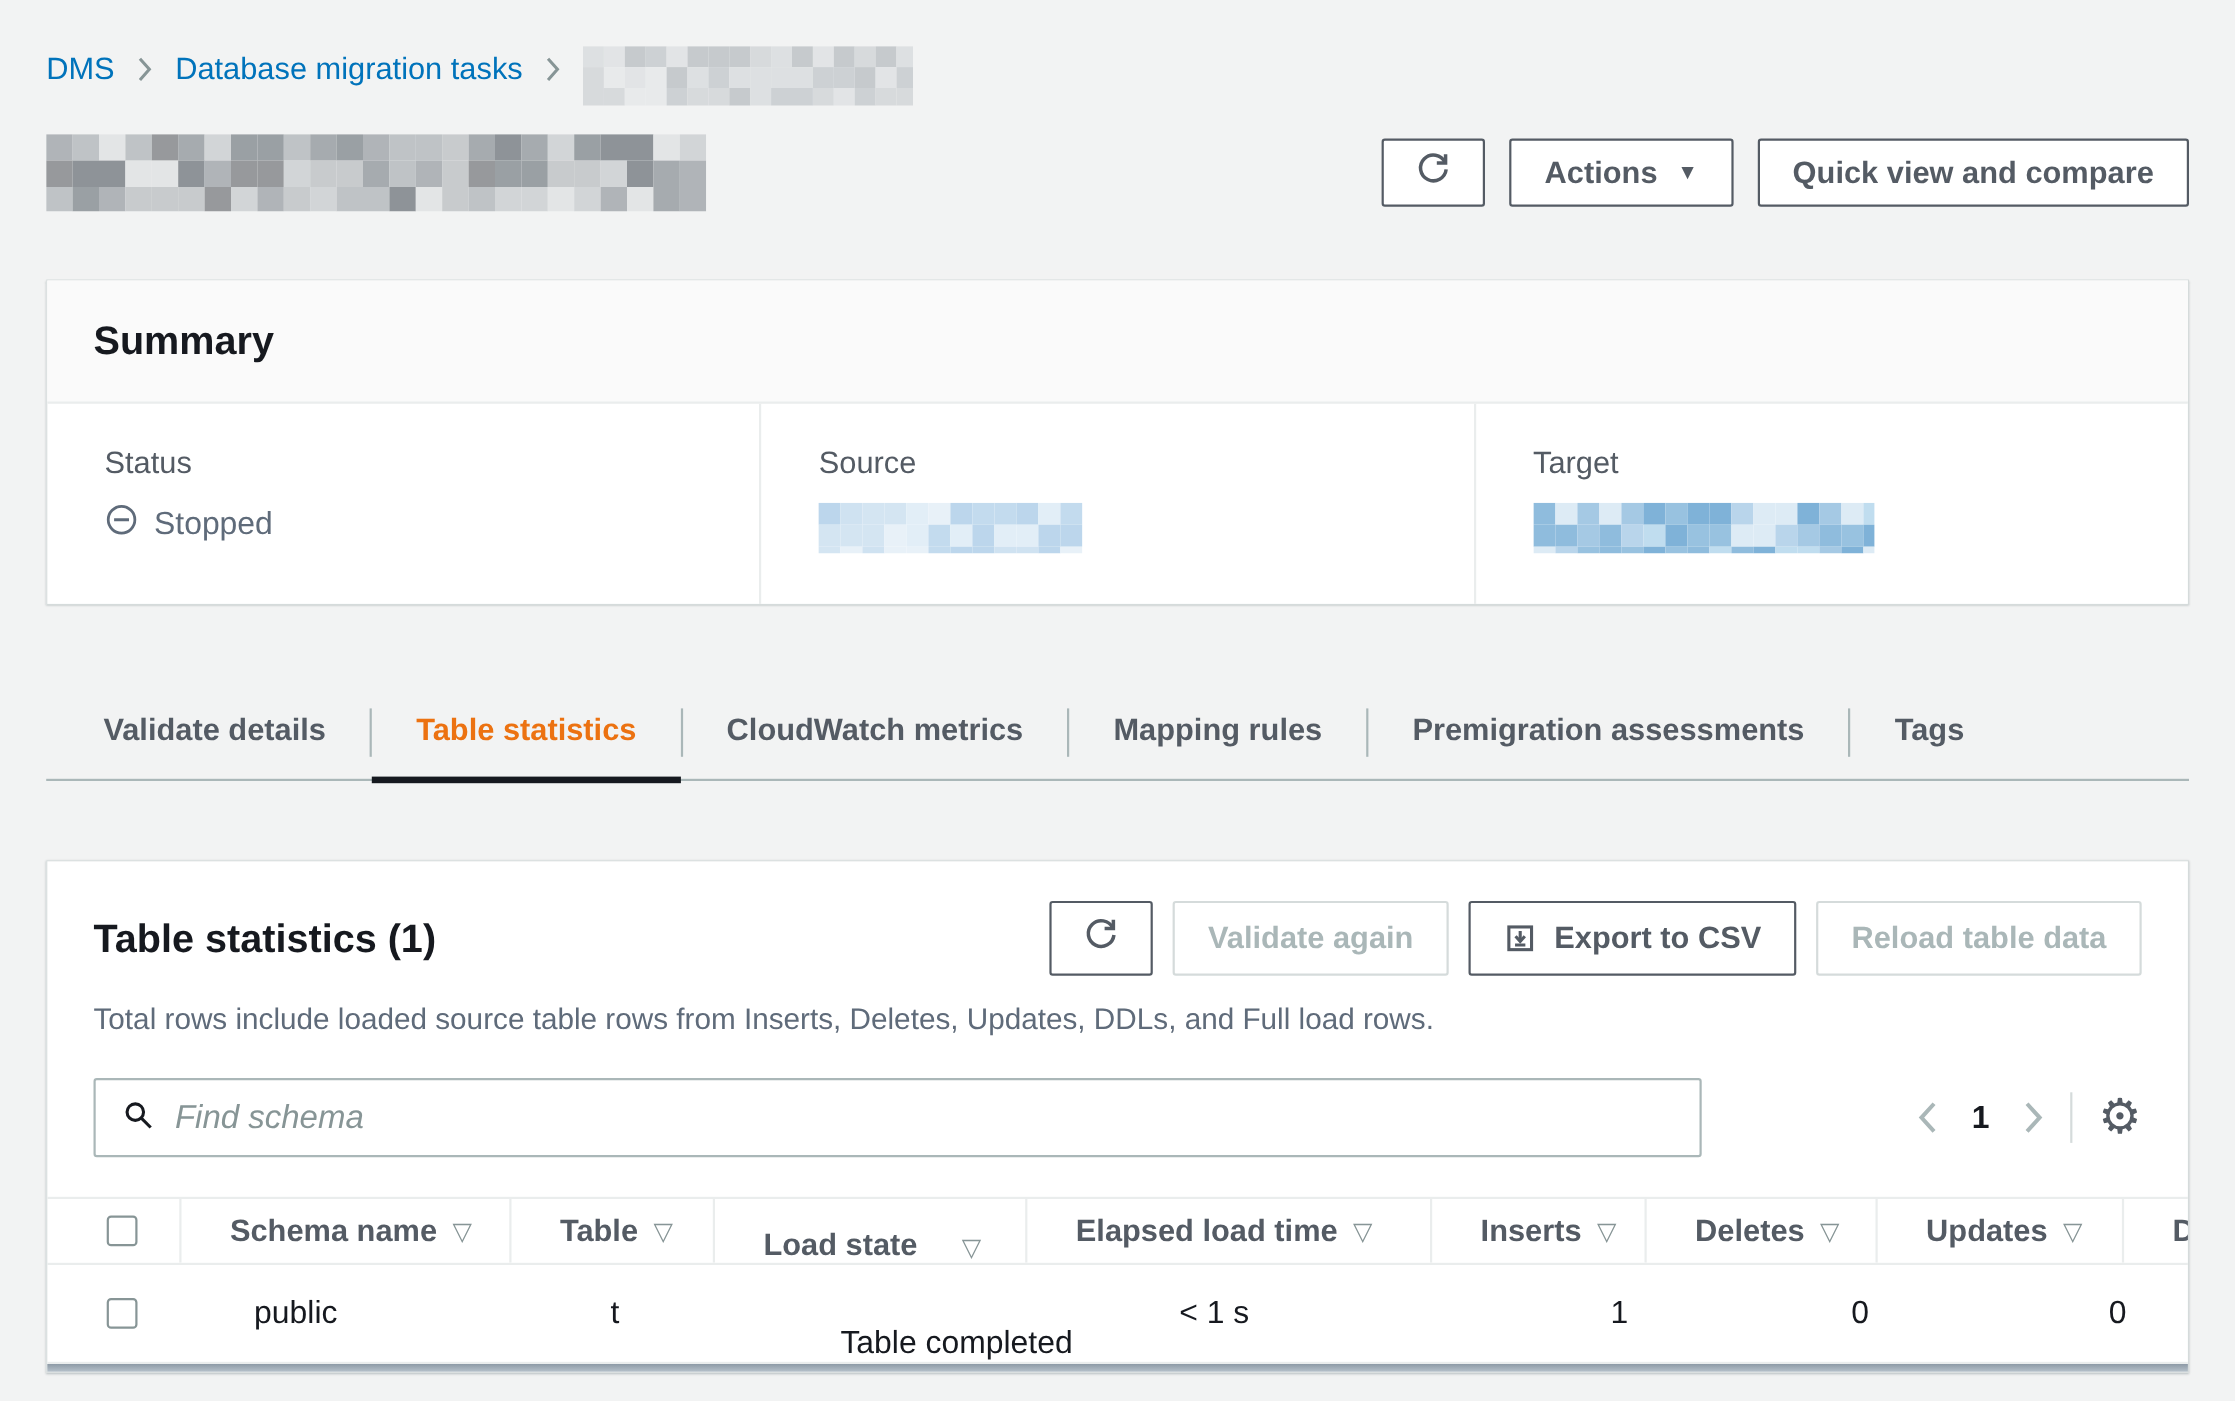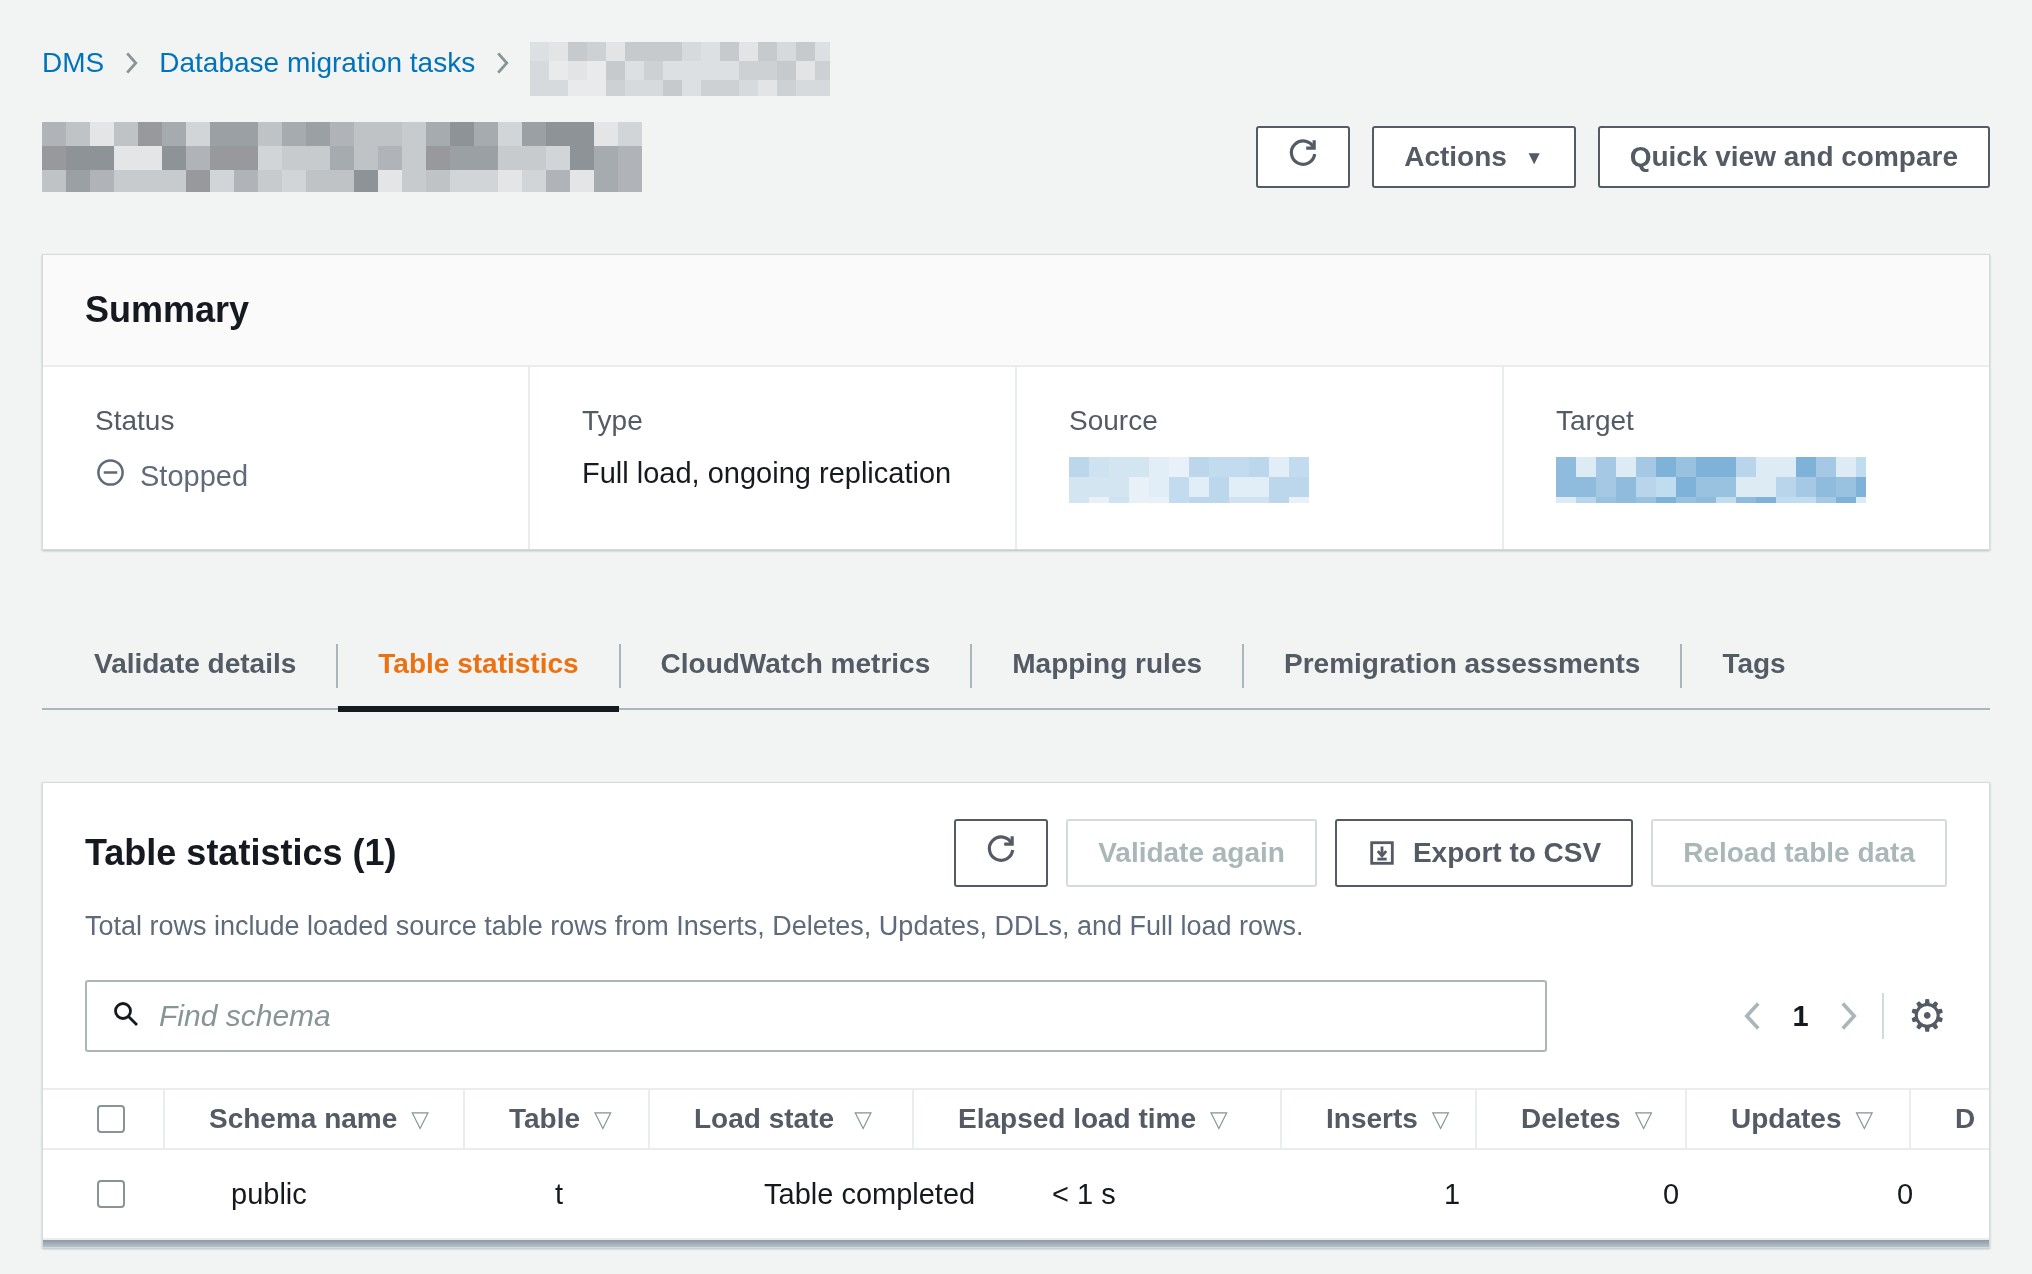--- a/index.html
+++ b/index.html
@@ -82,21 +82,21 @@
   
   .dtable{margin-top:36px;width:100%;}
   .thead,.trow{display:flex;overflow:hidden;align-items:stretch;}
   .thead{height:62px;border-top:2px solid var(--divider);border-bottom:2px solid var(--divider);}
   .trow{height:90px;border-bottom:2px solid var(--divider);gap:24px;}
   .cell{flex:none;display:flex;align-items:center;padding-left:44px;}
   .thead .cell{font-size:28px;font-weight:bold;color:var(--sec);}
   .thead .cell + .cell{border-left:2px solid var(--divider);}
   .trow .cell{font-size:29px;color:var(--text);}
   .c0{width:120px;padding-left:54px;}
-  .c1{width:300px;}.c2{width:185px;}.c3{width:264px;}.c4{width:368px;}
+  .c1{width:300px;}.c2{width:185px;}.c3{width:284px;align-items:flex-end;}.c4{width:368px;}
   .c5{width:195px;}.c6{width:210px;}.c7{width:224px;}.c8{width:200px;}
   .thead .c3{justify-content:space-between;padding-right:40px;}
   .filter{font-size:23px;color:#879596;margin-left:14px;font-weight:normal;}
   .thead .c3 .filter{margin-left:0;}
   .checkbox{width:28px;height:28px;border:2px solid #879596;border-radius:4px;background:#fff;cursor:pointer;}
   .bottom-bar{height:7px;background:linear-gradient(180deg,#8d9aa6,#b6c1ca);}
 
   svg.stroke{fill:none;stroke:currentColor;}
 </style>
 </head>
@@ -275,24 +275,20 @@
         <div class="f-label">Status</div>
         <div class="f-value status-val">
           <span>
             <svg class="stroke" width="31" height="31" viewBox="0 0 32 32" stroke-width="2.6">
               <circle cx="16" cy="16" r="12.5"></circle>
                 <line x1="9" y1="16" x2="23" y2="16"></line>
             </svg>
           </span>
           <span>Stopped</span>
         </div>
-      </div>
-      <div class="sum-col">
-        <div class="f-label">Type</div>
-        <div class="f-value">Full load, ongoing replication</div>
       </div>
       <div class="sum-col">
         <div class="f-label">Source</div>
         <div class="mosaic" style="width: 240px; height: 46px; display: grid; grid-template-columns: repeat(12, 20px);">
             <span style="width: 20px; height: 20px; background: rgb(188, 214, 236);"></span>
             <span style="width: 20px; height: 20px; background: rgb(207, 226, 241);"></span>
             <span style="width: 20px; height: 20px; background: rgb(212, 229, 242);"></span>
             <span style="width: 20px; height: 20px; background: rgb(212, 229, 242);"></span>
             <span style="width: 20px; height: 20px; background: rgb(226, 238, 247);"></span>
             <span style="width: 20px; height: 20px; background: rgb(232, 241, 248);"></span>

